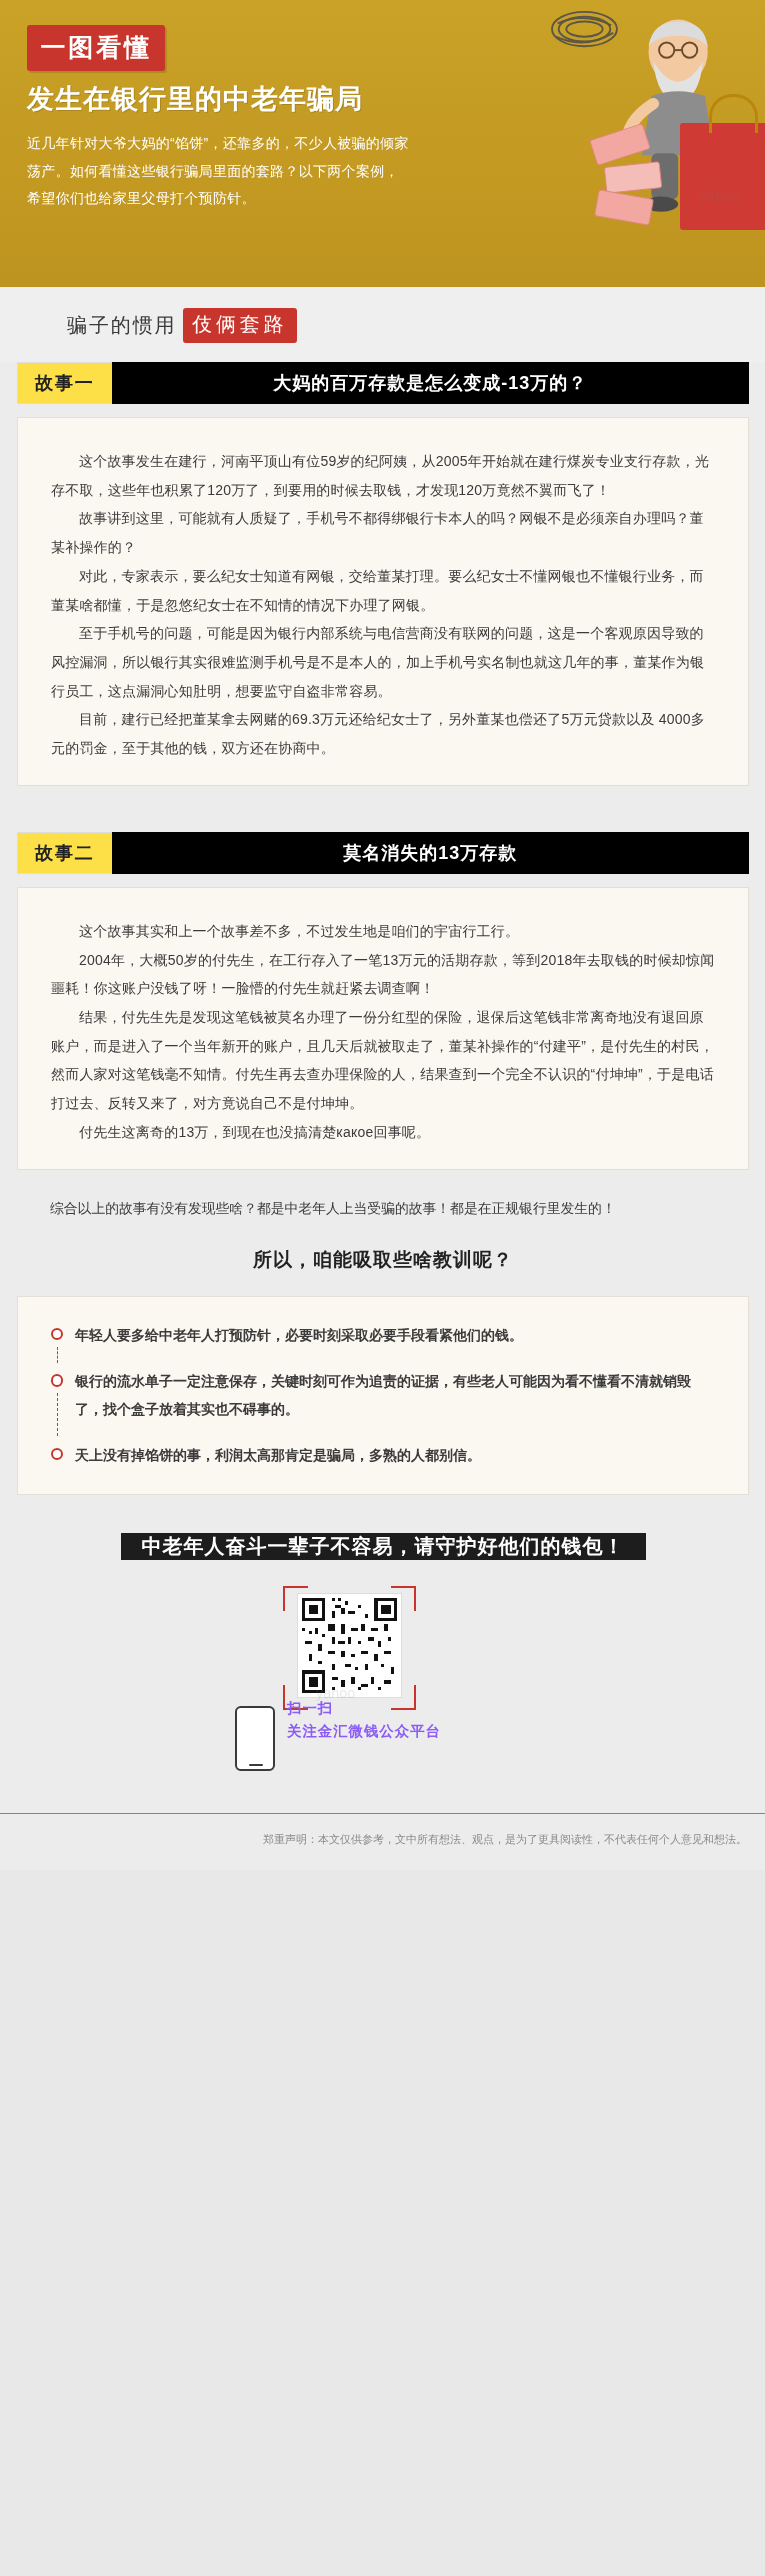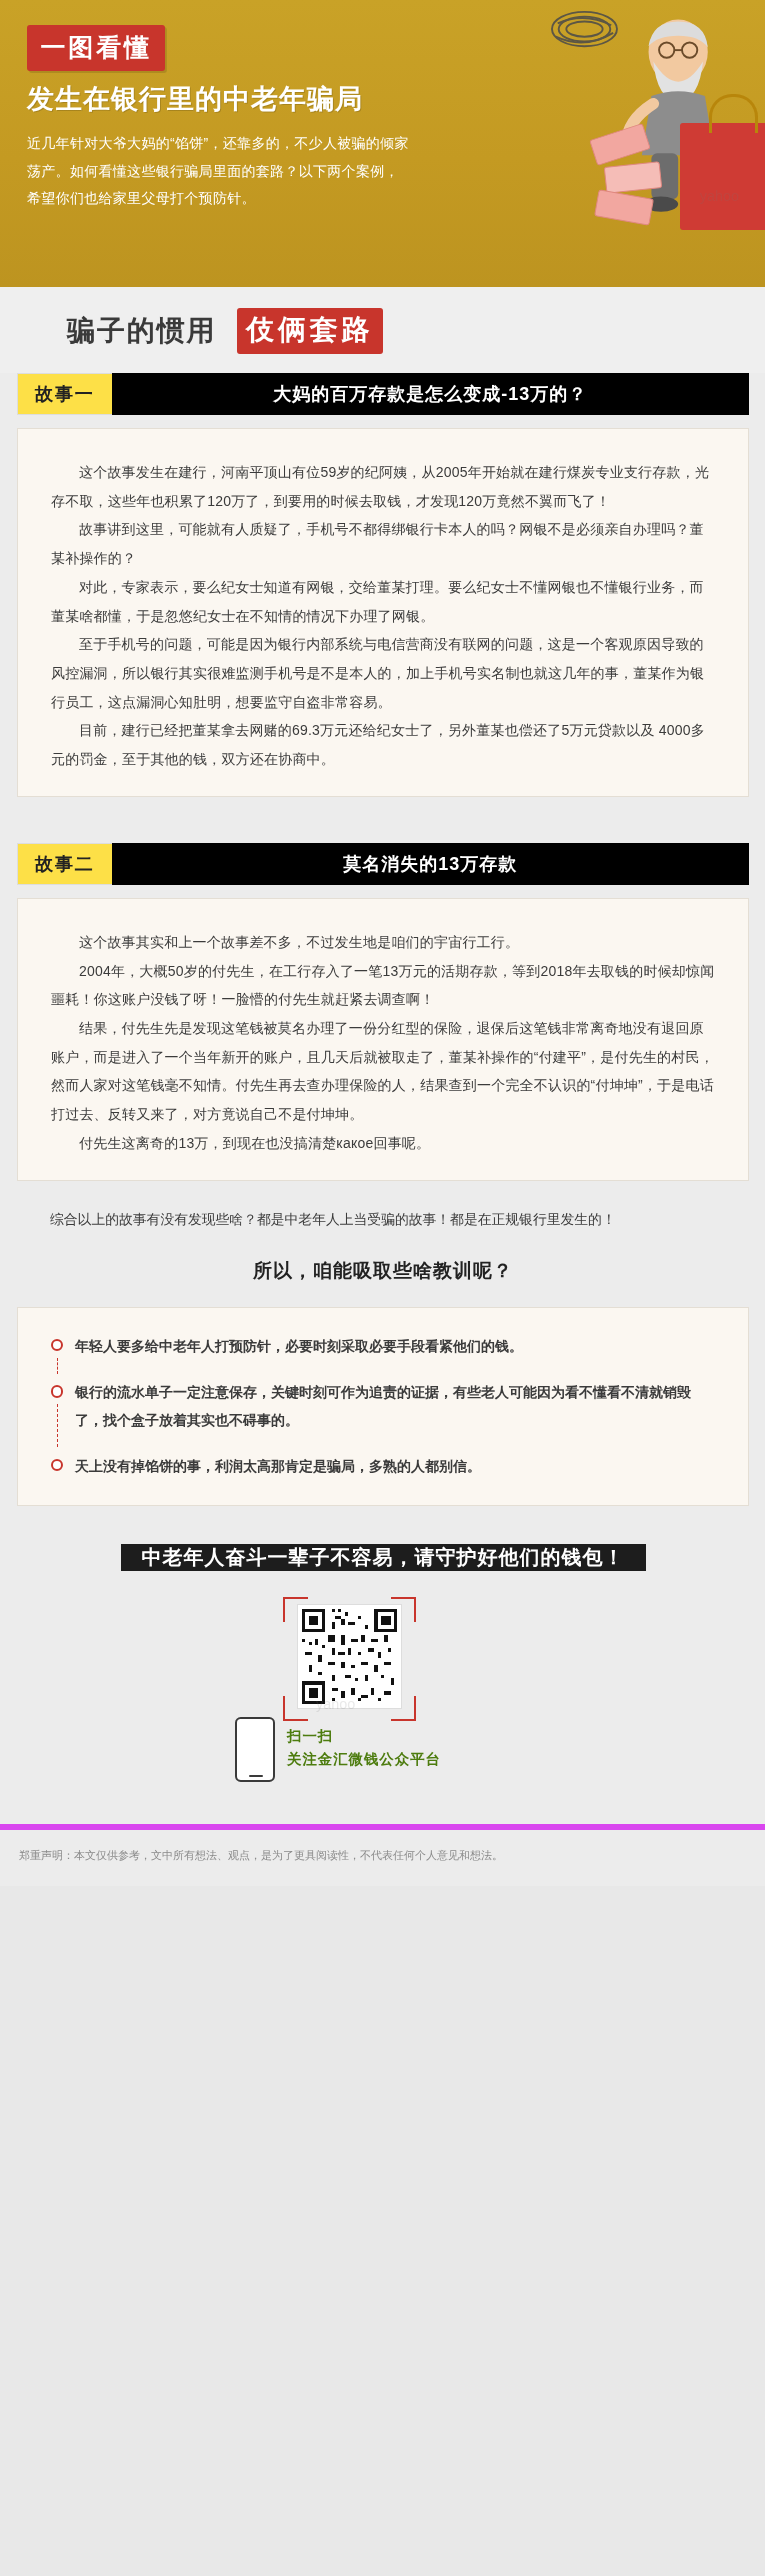--- a/index.html
+++ b/index.html
@@ -68,22 +68,22 @@
   .b1 { left: 0;   top: 0;   transform: rotate(-18deg); }
   .b2 { left: 13.4px; top: 33px; transform: rotate(-6deg); background:#f5bdb7; }
   .b3 { left: 3.8px;  top: 63px; transform: rotate(10deg); }
 
   
   .band {
     background: #efefef;
     padding: 21px 0 19px 67px;
   }
   .band-text {
-    font-size: 28px; font-weight: bold; color: #3a3a3a; letter-spacing: 1.9px;
-    display: flex; align-items: center; gap: 20px;
+    font-size: 20px; font-weight: normal; color: #3a3a3a; letter-spacing: 1.9px;
+    display: flex; align-items: center; gap: 6px;
   }
   .band-hl {
     background: #c8352c; color: #fff; padding: 2.9px 9.6px 4.8px 9.6px; border-radius: 2.9px;
     letter-spacing: 3.8px;
   }
 
   
   .story-head {
     display: flex; align-items: stretch; margin: 0 17px;
     height: 42px;
@@ -156,39 +156,39 @@
     position: absolute; left: 297px; top: 0; width: 105px; height: 105px;
     background: #fff; border: 1px solid #ddd; padding: 3.8px;
   }
   .qr-canvas { width: 100%; height: 100%; }
   .corner { position: absolute; width: 25px; height: 25px; border: 2.9px solid #c8352c; }
   .c-tl { left: 283px; top: -7.7px; border-right: none; border-bottom: none; }
   .c-tr { left: 391px; top: -7.7px; border-left: none; border-bottom: none; }
   .c-bl { left: 283px; top: 92px; border-right: none; border-top: none; }
   .c-br { left: 391px; top: 92px; border-left: none; border-top: none; }
   .qr-cta {
-    position: absolute; left: 287px; top: 123px; width: 220px;
-    text-align: left; color: #4d7c0f;
+    position: absolute; left: 287px; top: 106px; width: 220px;
+    text-align: left; color: #8b5cf6;
   }
   .qr-cta .l1 { font-size: 14.4px; font-weight: bold; letter-spacing: 1px; }
   .qr-cta .l2 { font-size: 14.4px; font-weight: bold; letter-spacing: 1px; margin-top: 3.8px; }
   .phone {
     position: absolute; left: 235px; top: 113px; width: 40px; height: 65px;
     border: 2.9px solid #3a3a3a; border-radius: 5.7px; background: #fff;
   }
   .phone:after {
     content: ""; position: absolute; left: 12.4px; bottom: 2.9px;
     width: 13.4px; height: 2.9px; background: #3a3a3a; border-radius: 1.9px;
   }
 
   
   .footer {
-    border-top: 6px solid #d946ef;
+    border-top: 1px solid #d946ef;
     padding: 15.3px 19px 21px 19px;
-    text-align: left;
+    text-align: right;
     font-size: 11px; color: #8a8a8a; line-height: 1.8;
   }
 
   
   .wm {
     position: absolute; color: rgba(120,120,120,0.16); font-size: 14.4px;
     pointer-events: none; white-space: nowrap; user-select: none;
   }
 </style>
 </head>

